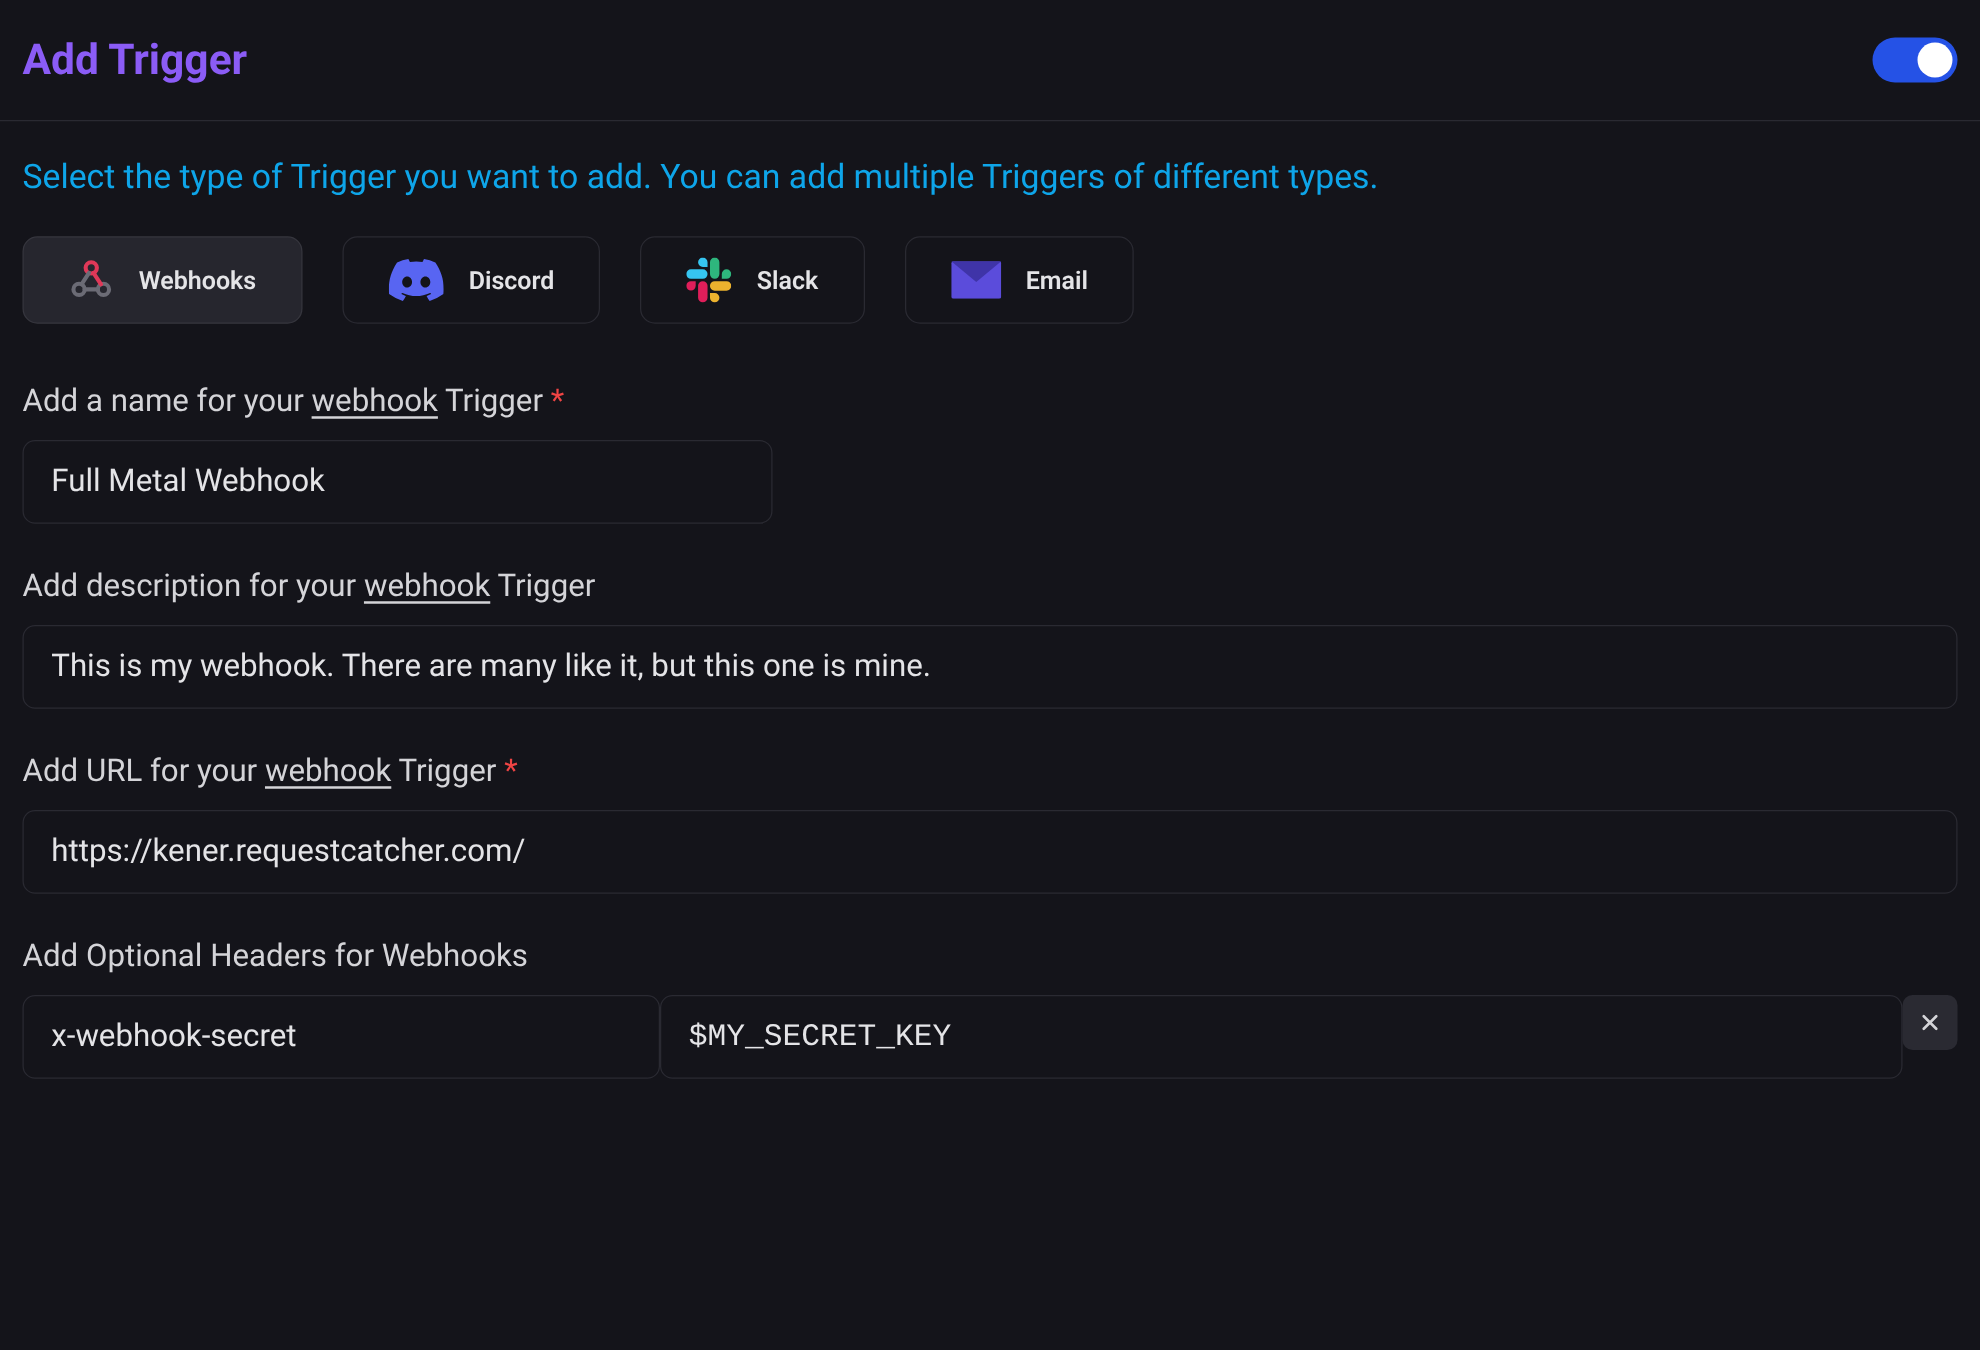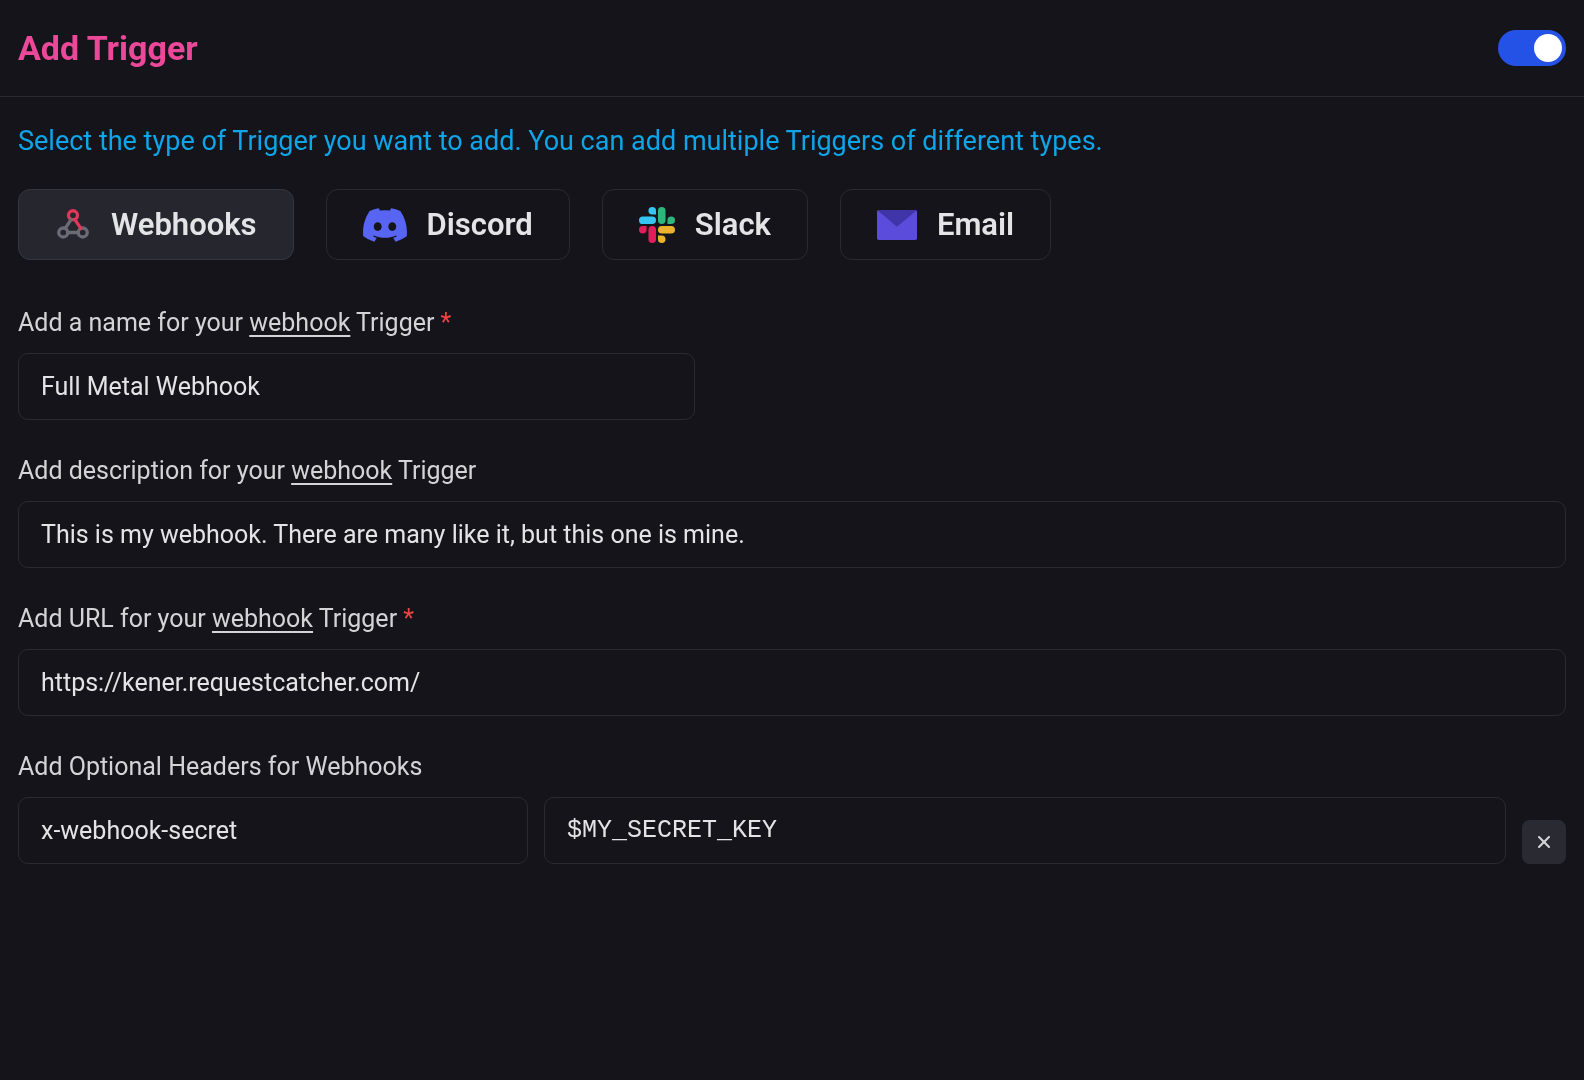--- a/index.html
+++ b/index.html
@@ -18,21 +18,21 @@
     .header {
       display: flex;
       justify-content: space-between;
       align-items: center;
       padding: 28px 18px 28px 18px;
       border-bottom: 1px solid #2a2a32;
     }
     .page-title {
       font-size: 34px;
       font-weight: 700;
-      color: #ec4899;
+      color: #8b5cf6;
     }
     .toggle {
       width: 68px;
       height: 36px;
       background: #2552e6;
       border-radius: 20px;
       position: relative;
       cursor: pointer;
     }
     .toggle-knob {
@@ -59,21 +59,21 @@
     }
     .trigger-type {
       display: flex;
       align-items: center;
       gap: 20px;
       padding: 16px 36px;
       border: 1px solid #2a2a32;
       border-radius: 12px;
       background: #14141a;
       cursor: pointer;
-      font-size: 31px;
+      font-size: 20px;
       font-weight: 600;
       color: #e4e4e7;
     }
     .trigger-type.active {
       background: #26262e;
       border-color: #36363e;
     }
     .icon-wrap {
       display: flex;
       align-items: center;
@@ -99,30 +99,29 @@
       background: #14141a;
       border: 1px solid #2a2a32;
       border-radius: 10px;
       padding: 18px 22px;
       font-size: 25px;
       color: #e4e4e7;
       font-family: inherit;
       outline: none;
     }
     .text-input.name-input {
-      width: 677px;
+      width: 600px;
     }
     .text-input.full-width {
       width: 100%;
       border-radius: 10px;
     }
     .headers-row {
       display: flex;
-      gap: 16px;
-      align-items: flex-end;
+      align-items: flex-start;
     }
     .headers-row .text-input:nth-child(1) {
       width: 510px;
     }
     .headers-row .text-input:nth-child(2) {
       flex: 1;
       font-family: Liberation Mono, monospace;
     }
     .close-btn {
       width: 44px;

